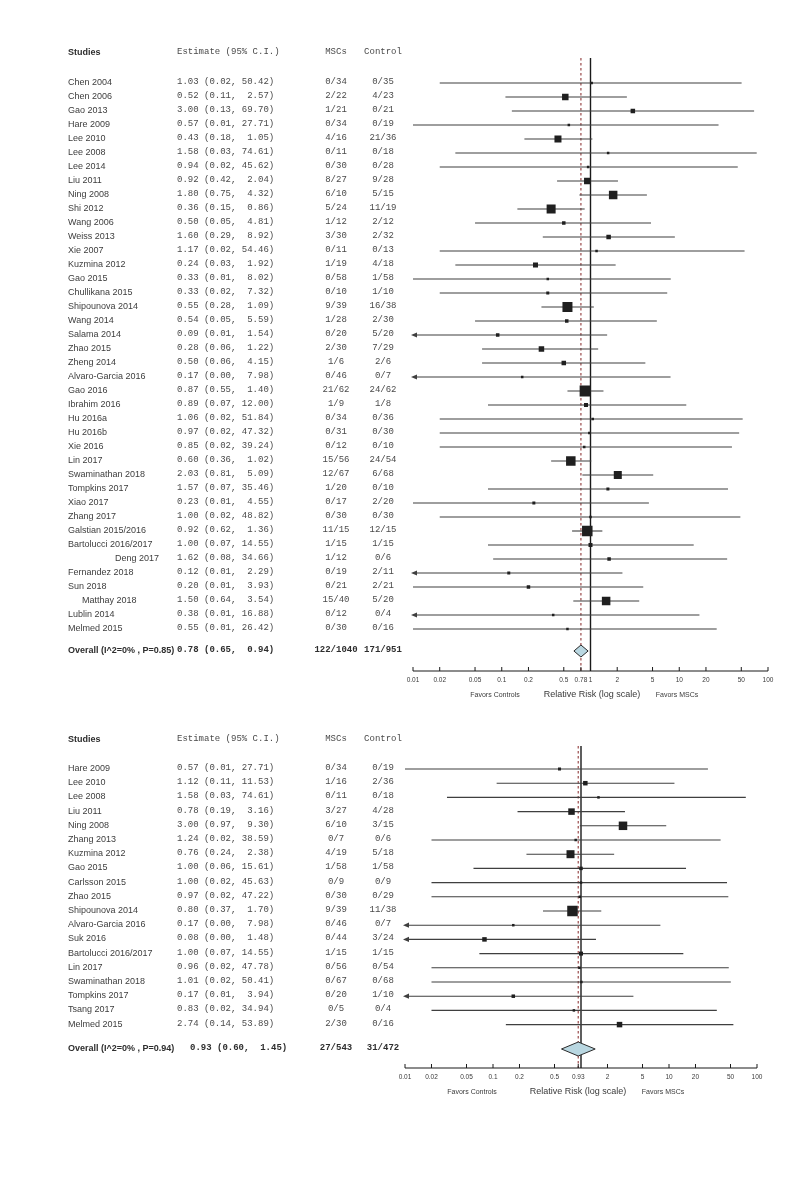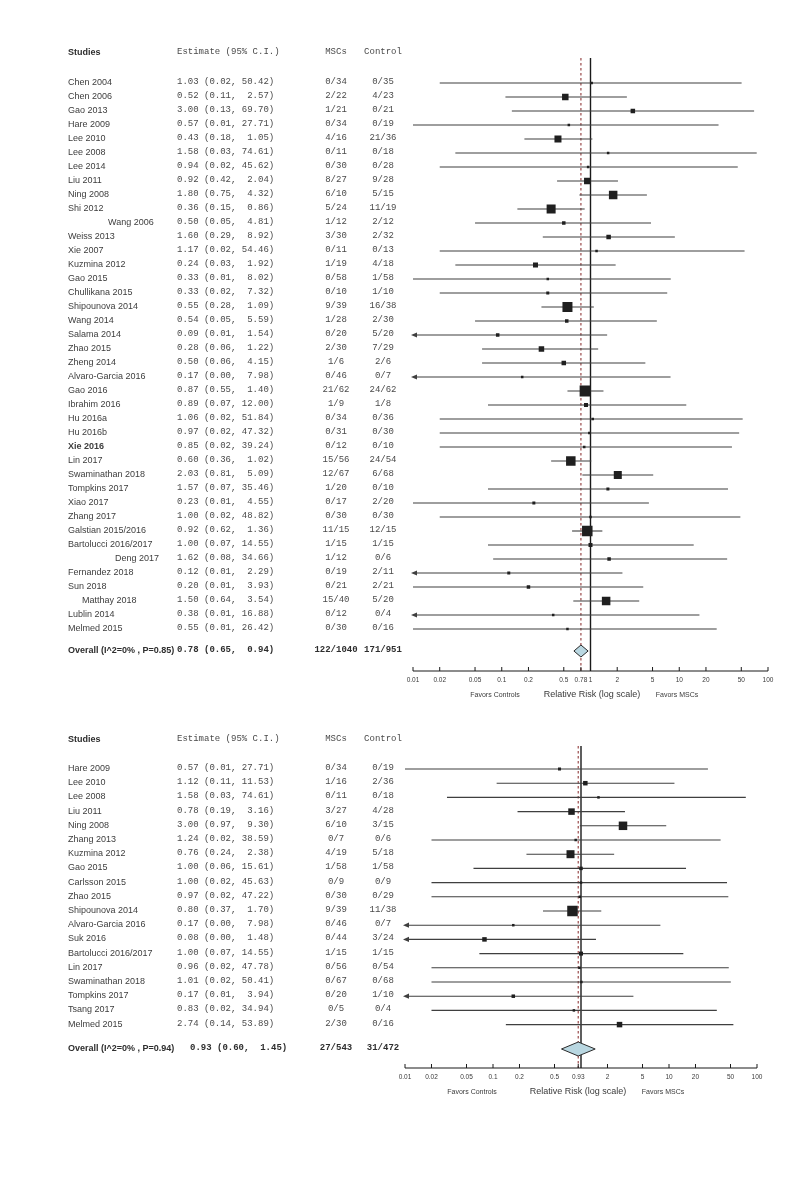--- a/index.html
+++ b/index.html
@@ -89,21 +89,21 @@
         <div class="t mono center" style="left: 296px; top: 189px; width: 80px;">6/10</div>
         <div class="t mono center" style="left: 343px; top: 189px; width: 80px;">5/15</div>
       </div>
       <div>
         <div class="t sans" style="left: 68px; top: 203px;">Shi 2012</div>
         <div class="t mono" style="left: 177px; top: 203px;">0.36 (0.15,  0.86)</div>
         <div class="t mono center" style="left: 296px; top: 203px; width: 80px;">5/24</div>
         <div class="t mono center" style="left: 343px; top: 203px; width: 80px;">11/19</div>
       </div>
       <div>
-        <div class="t sans" style="left: 68px; top: 217px; margin-left: 40px;">Wang 2006</div>
+        <div class="t sans" style="left: 68px; top: 217px;">Wang 2006</div>
         <div class="t mono" style="left: 177px; top: 217px;">0.50 (0.05,  4.81)</div>
         <div class="t mono center" style="left: 296px; top: 217px; width: 80px;">1/12</div>
         <div class="t mono center" style="left: 343px; top: 217px; width: 80px;">2/12</div>
       </div>
       <div>
         <div class="t sans" style="left: 68px; top: 231px;">Weiss 2013</div>
         <div class="t mono" style="left: 177px; top: 231px;">1.60 (0.29,  8.92)</div>
         <div class="t mono center" style="left: 296px; top: 231px; width: 80px;">3/30</div>
         <div class="t mono center" style="left: 343px; top: 231px; width: 80px;">2/32</div>
       </div>
@@ -185,21 +185,21 @@
         <div class="t mono center" style="left: 296px; top: 413px; width: 80px;">0/34</div>
         <div class="t mono center" style="left: 343px; top: 413px; width: 80px;">0/36</div>
       </div>
       <div>
         <div class="t sans" style="left: 68px; top: 427px;">Hu 2016b</div>
         <div class="t mono" style="left: 177px; top: 427px;">0.97 (0.02, 47.32)</div>
         <div class="t mono center" style="left: 296px; top: 427px; width: 80px;">0/31</div>
         <div class="t mono center" style="left: 343px; top: 427px; width: 80px;">0/30</div>
       </div>
       <div>
-        <div class="t sans" style="left: 68px; top: 441px; font-weight: bold;">Xie 2016</div>
+        <div class="t sans" style="left: 68px; top: 441px;">Xie 2016</div>
         <div class="t mono" style="left: 177px; top: 441px;">0.85 (0.02, 39.24)</div>
         <div class="t mono center" style="left: 296px; top: 441px; width: 80px;">0/12</div>
         <div class="t mono center" style="left: 343px; top: 441px; width: 80px;">0/10</div>
       </div>
       <div>
         <div class="t sans" style="left: 68px; top: 455px;">Lin 2017</div>
         <div class="t mono" style="left: 177px; top: 455px;">0.60 (0.36,  1.02)</div>
         <div class="t mono center" style="left: 296px; top: 455px; width: 80px;">15/56</div>
         <div class="t mono center" style="left: 343px; top: 455px; width: 80px;">24/54</div>
       </div>

